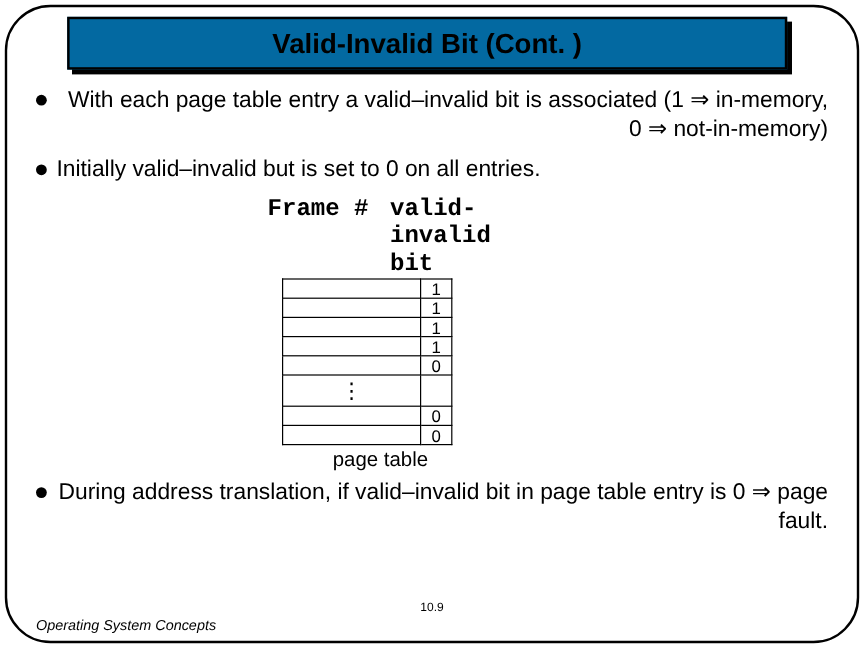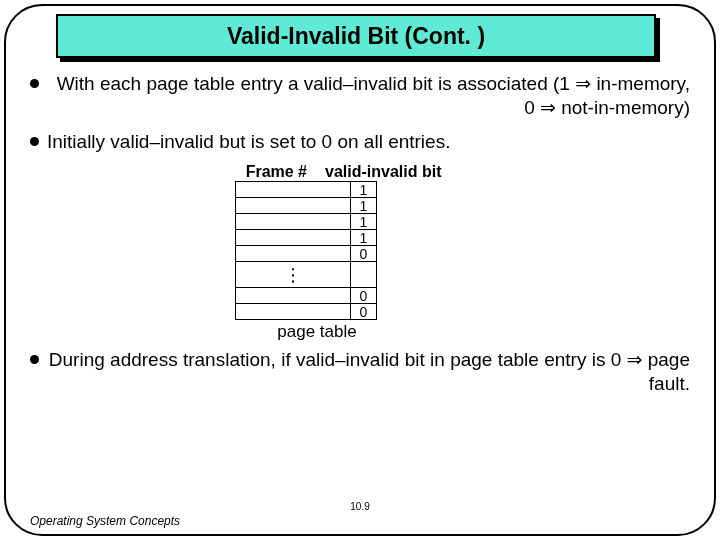--- a/index.html
+++ b/index.html
@@ -20,21 +20,21 @@
   .title-box-shadow {
     position: absolute;
     top: 18px; left: 60px;
     width: 600px; height: 44px;
     background: #000;
   }
   .title-box {
     position: absolute;
     top: 14px; left: 56px;
     width: 600px; height: 44px;
-    background: #5eead4;
+    background: #0369a1;
     border: 2px solid #000;
     display: flex;
     align-items: center;
     justify-content: center;
   }
   .title-text {
     font-size: 23px;
     font-weight: bold;
     color: #000;
   }
@@ -65,22 +65,23 @@
   }
   .table-section {
     position: relative;
     margin-left: 180px;
     margin-top: 4px;
     margin-bottom: 6px;
     width: 300px;
   }
   .header-row {
     display: flex;
-    font-size: 16px;
+    font-size: 20px;
     font-weight: bold;
+    font-family: Liberation Mono, monospace;
   }
   .hdr-frame {
     width: 115px;
     text-align: right;
     padding-right: 18px;
   }
   .hdr-valid {
     width: 130px;
     text-align: left;
   }

